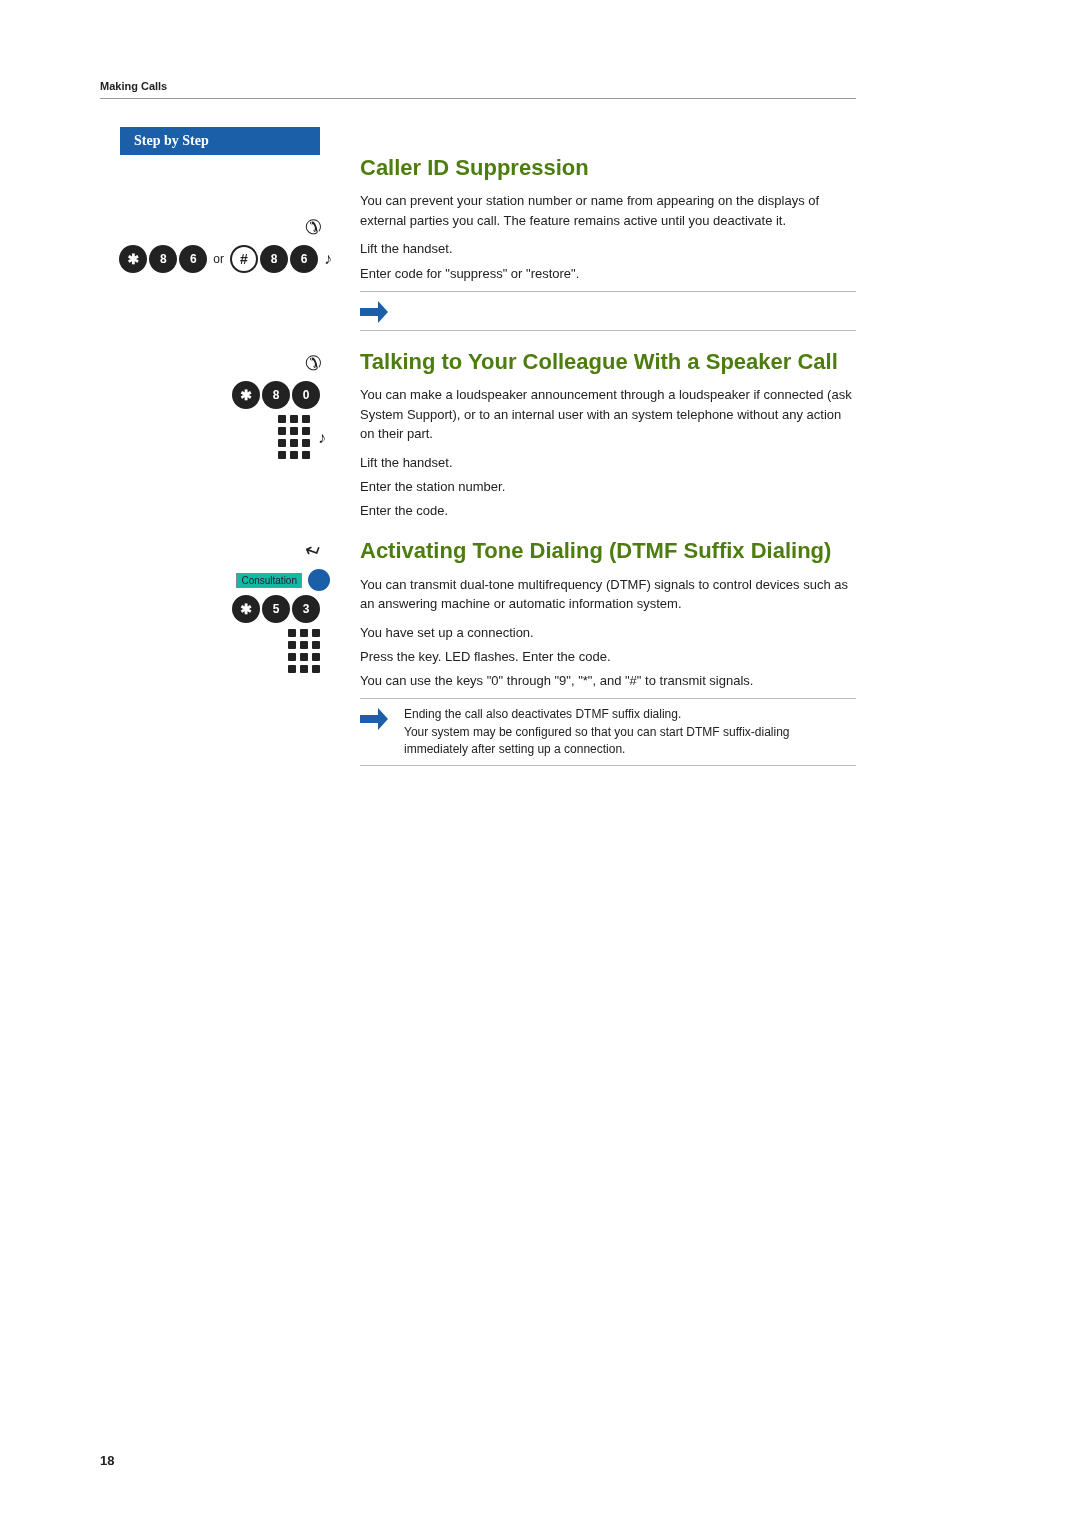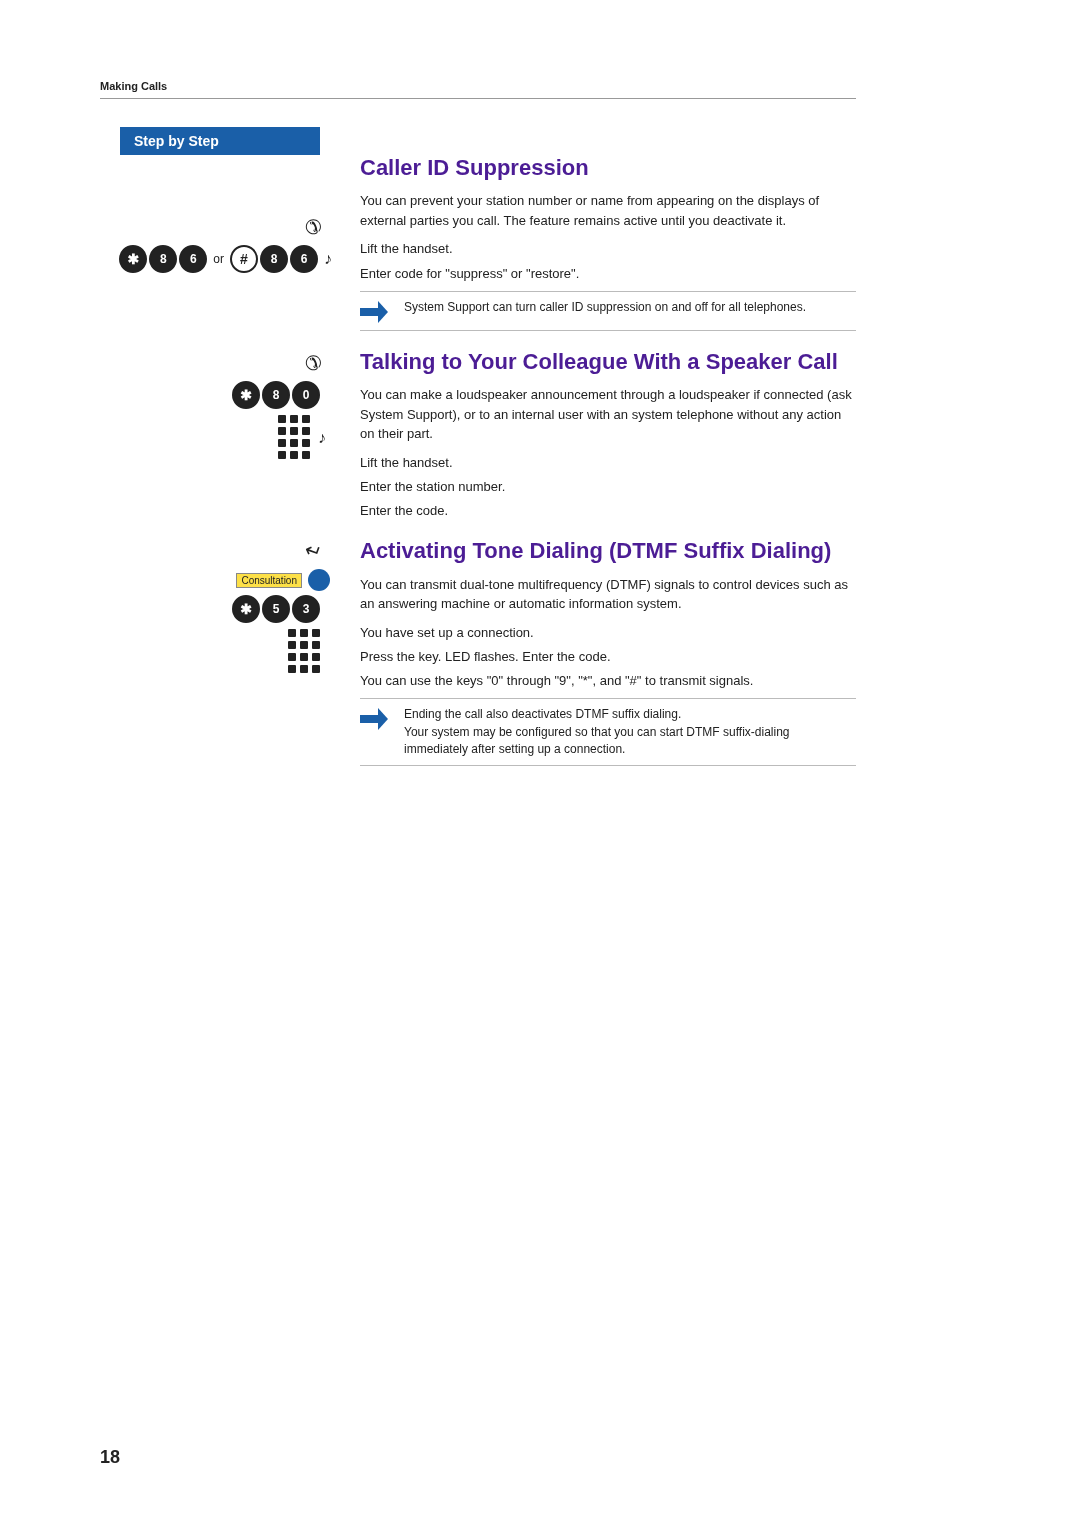--- a/index.html
+++ b/index.html
@@ -51,21 +51,21 @@
       flex-direction: column;
       align-items: center;
     }
     .right-col {
       flex: 1;
       padding-left: 20px;
     }
     .section-title {
       font-size: 22px;
       font-weight: bold;
-      color: #4c1d95;
+      color: #4d7c0f;
       margin-bottom: 10px;
       margin-top: 18px;
       line-height: 1.2;
     }
     .section-title.first {
       margin-top: 0;
     }
     .section-body {
       font-size: 13px;
       color: #222;
@@ -136,27 +136,27 @@
       font-size: 12px;
       color: #222;
       margin: 0 4px;
     }
     .consultation-label {
       border: 1px solid #888;
       font-size: 10px;
       padding: 1px 4px;
       color: #222;
       margin-right: 4px;
-      background: #fde047;
+      background: #14b8a6;
     }
     .page-number {
       position: absolute;
       bottom: 60px;
       left: 100px;
-      font-size: 18px;
+      font-size: 13px;
       font-weight: bold;
       color: #222;
     }
     .keypad-grid {
       display: inline-grid;
       grid-template-columns: repeat(3, 10px);
       grid-template-rows: repeat(4, 10px);
       gap: 2px;
     }
     .keypad-dot {
@@ -169,21 +169,21 @@
       font-weight: normal;
     }
   </style>
 </head>
 <body>
 
 <div class="page">
 
   <div class="header-label">Making Calls</div>
 
-  <div style="display:flex; flex-direction:row; align-items:flex-start;">
+  <div style="display:flex; flex-direction:row; align-items:flex-start;font-family:Liberation Serif, serif;">
 
     <div class="left-col">
       <div class="step-by-step-box">Step by Step</div>
     </div>
 
     <div style="flex:1;"></div>
   </div>
 
   <div class="main-content">
 
@@ -284,23 +284,20 @@
           <div class="step-text">Enter code for "suppress" or "restore".</div>
         </div>
 
         <div class="note-box">
           <div class="note-icon">
 
             <svg width="28" height="22" viewBox="0 0 28 22" fill="none" xmlns="http://www.w3.org/2000/svg">
               <rect x="0" y="7" width="18" height="8" fill="#1a5fa8"></rect>
               <polygon points="18,0 28,11 18,22" fill="#1a5fa8"></polygon>
             </svg>
-          </div>
-          <div class="note-text">
-            System Support can turn caller ID suppression on and off for all telephones.
           </div>
         </div>
       </div>
 
       <div>
         <div class="section-title">Talking to Your Colleague With a Speaker Call</div>
         <div class="section-body">
           You can make a loudspeaker announcement through a loudspeaker if connected (ask System Support), or to an internal user with an system telephone without any action on their part.
         </div>
 

